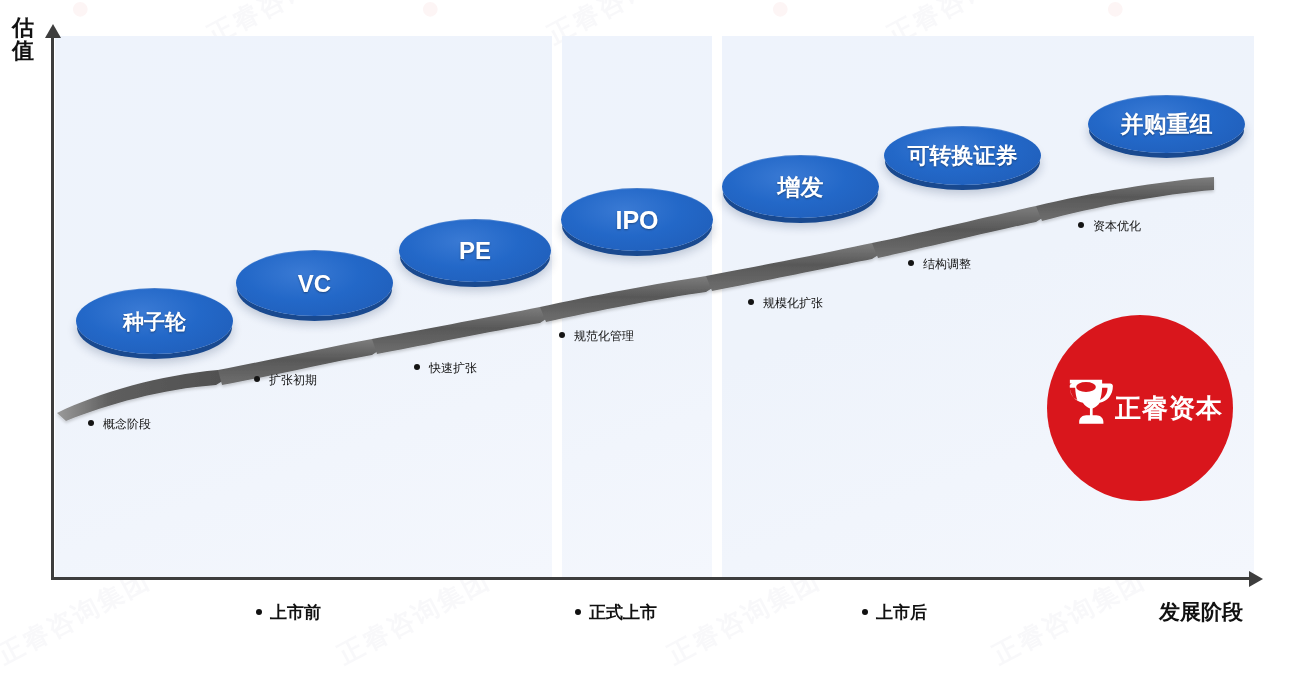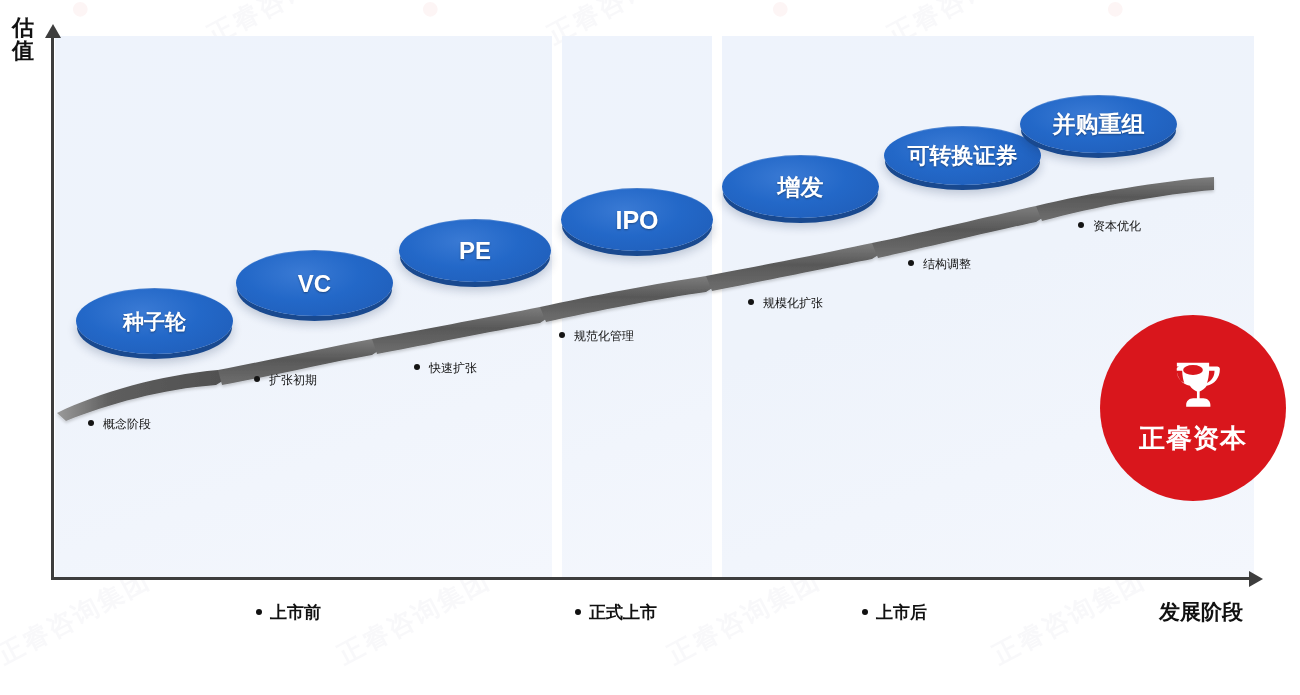--- a/index.html
+++ b/index.html
@@ -170,29 +170,29 @@
     border-radius: 50%;
     background: #111111;
     vertical-align: middle;
     margin-right: 8px;
     margin-bottom: 4px;
   }
 
   
   .badge {
     position: absolute;
-    left: 1100px;
+    left: 1047px;
     top: 315px;
     width: 186px;
     height: 186px;
     border-radius: 50%;
     background: #d9161c;
     z-index: 8;
     display: flex;
-    flex-direction: column;
+    flex-direction: row;
     align-items: center;
     justify-content: center;
   }
   .badge-trophy { width: 58px; height: 52px; margin-bottom: 8px; }
   .badge-text {
     color: #ffffff;
     font-size: 26px;
     font-weight: 700;
     letter-spacing: 1px;
   }
@@ -270,21 +270,21 @@
   </div>
   <div class="bubble" style="left:561px;  top:188px; width:152px; height:62px; font-size:25px;">
     <span>IPO</span>
   </div>
   <div class="bubble" style="left:722px;  top:155px; width:157px; height:62px; font-size:23px;">
     <span>增发</span>
   </div>
   <div class="bubble" style="left:884px;  top:126px; width:157px; height:58px; font-size:22px;">
     <span>可转换证券</span>
   </div>
-  <div class="bubble" style="left:1020px; top:95px;  width:157px; height:57px; font-size:23px;">
+  <div class="bubble" style="left:1088px; top:95px;  width:157px; height:57px; font-size:23px;">
     <span>并购重组</span>
   </div>
 
   <div class="bullet" style="left:88px;  top:416px;">
     <span class="dot"></span><span>概念阶段</span>
   </div>
   <div class="bullet" style="left:254px; top:372px;">
     <span class="dot"></span><span>扩张初期</span>
   </div>
   <div class="bullet" style="left:414px; top:360px;">

